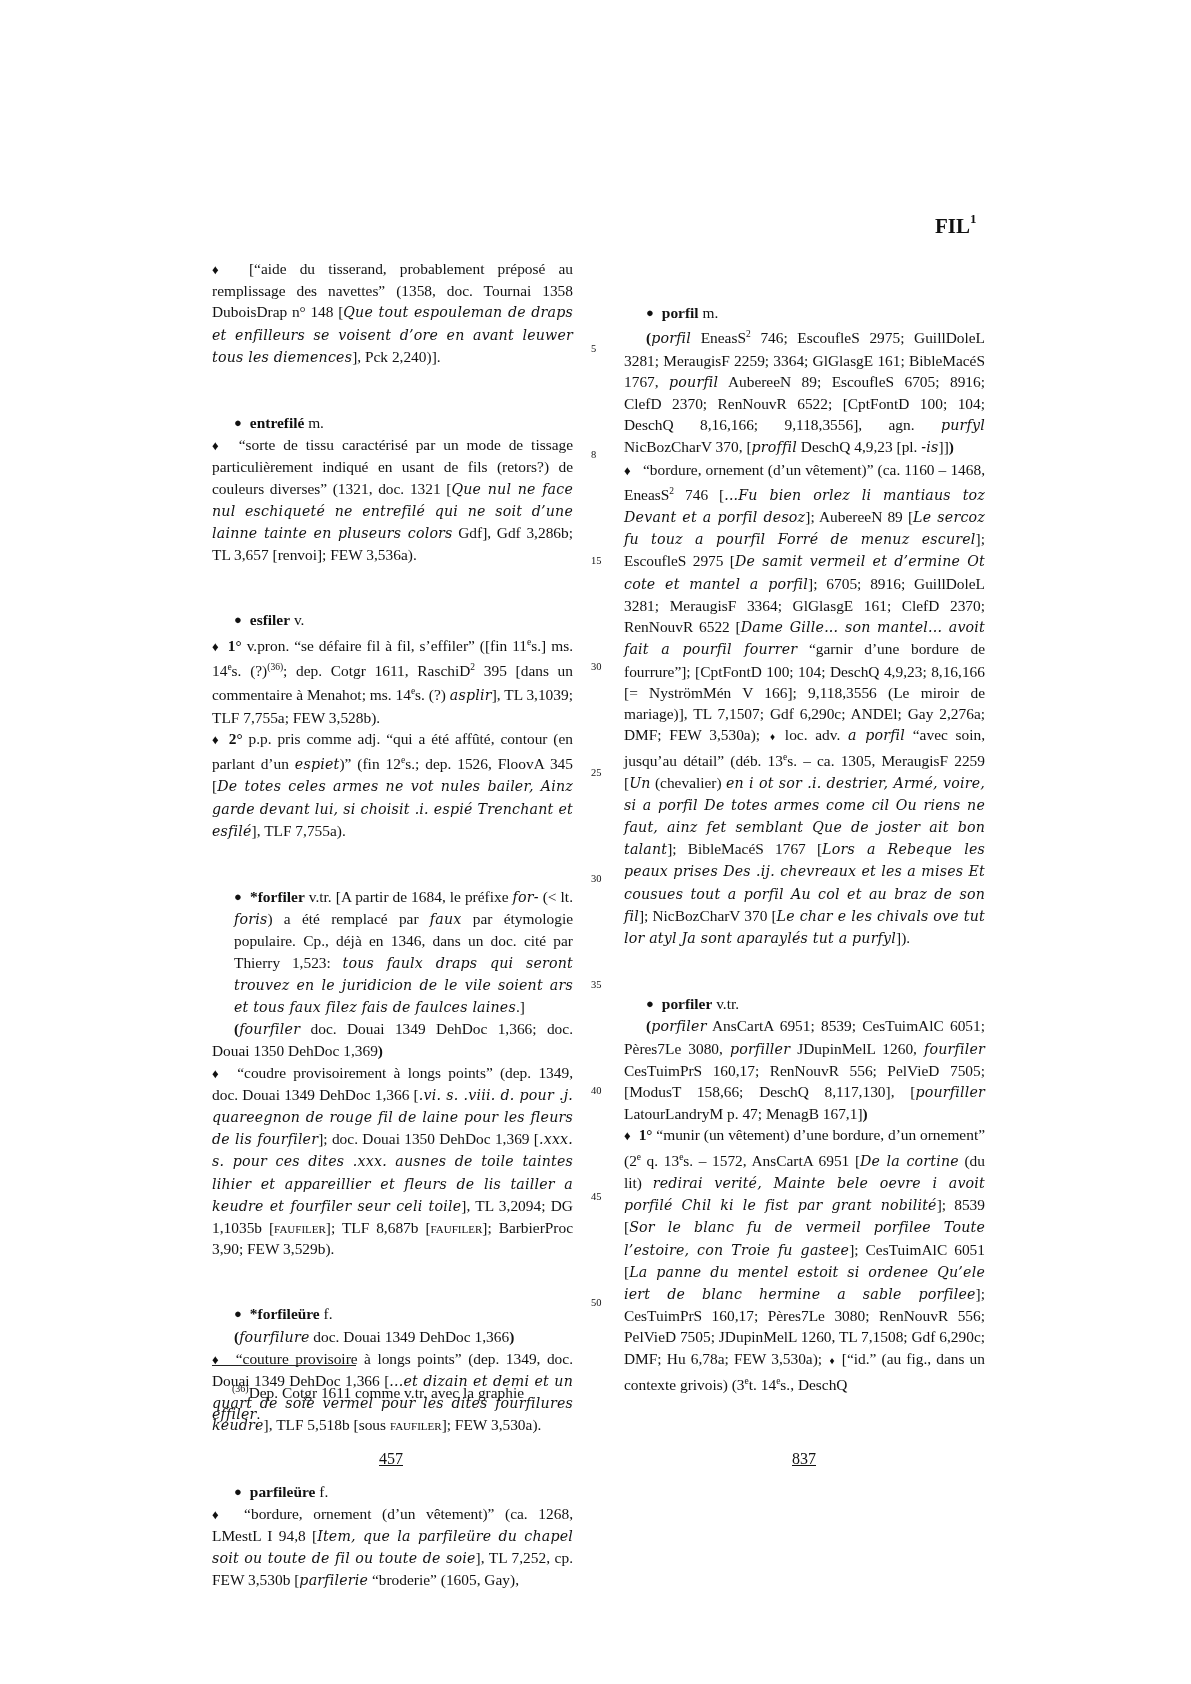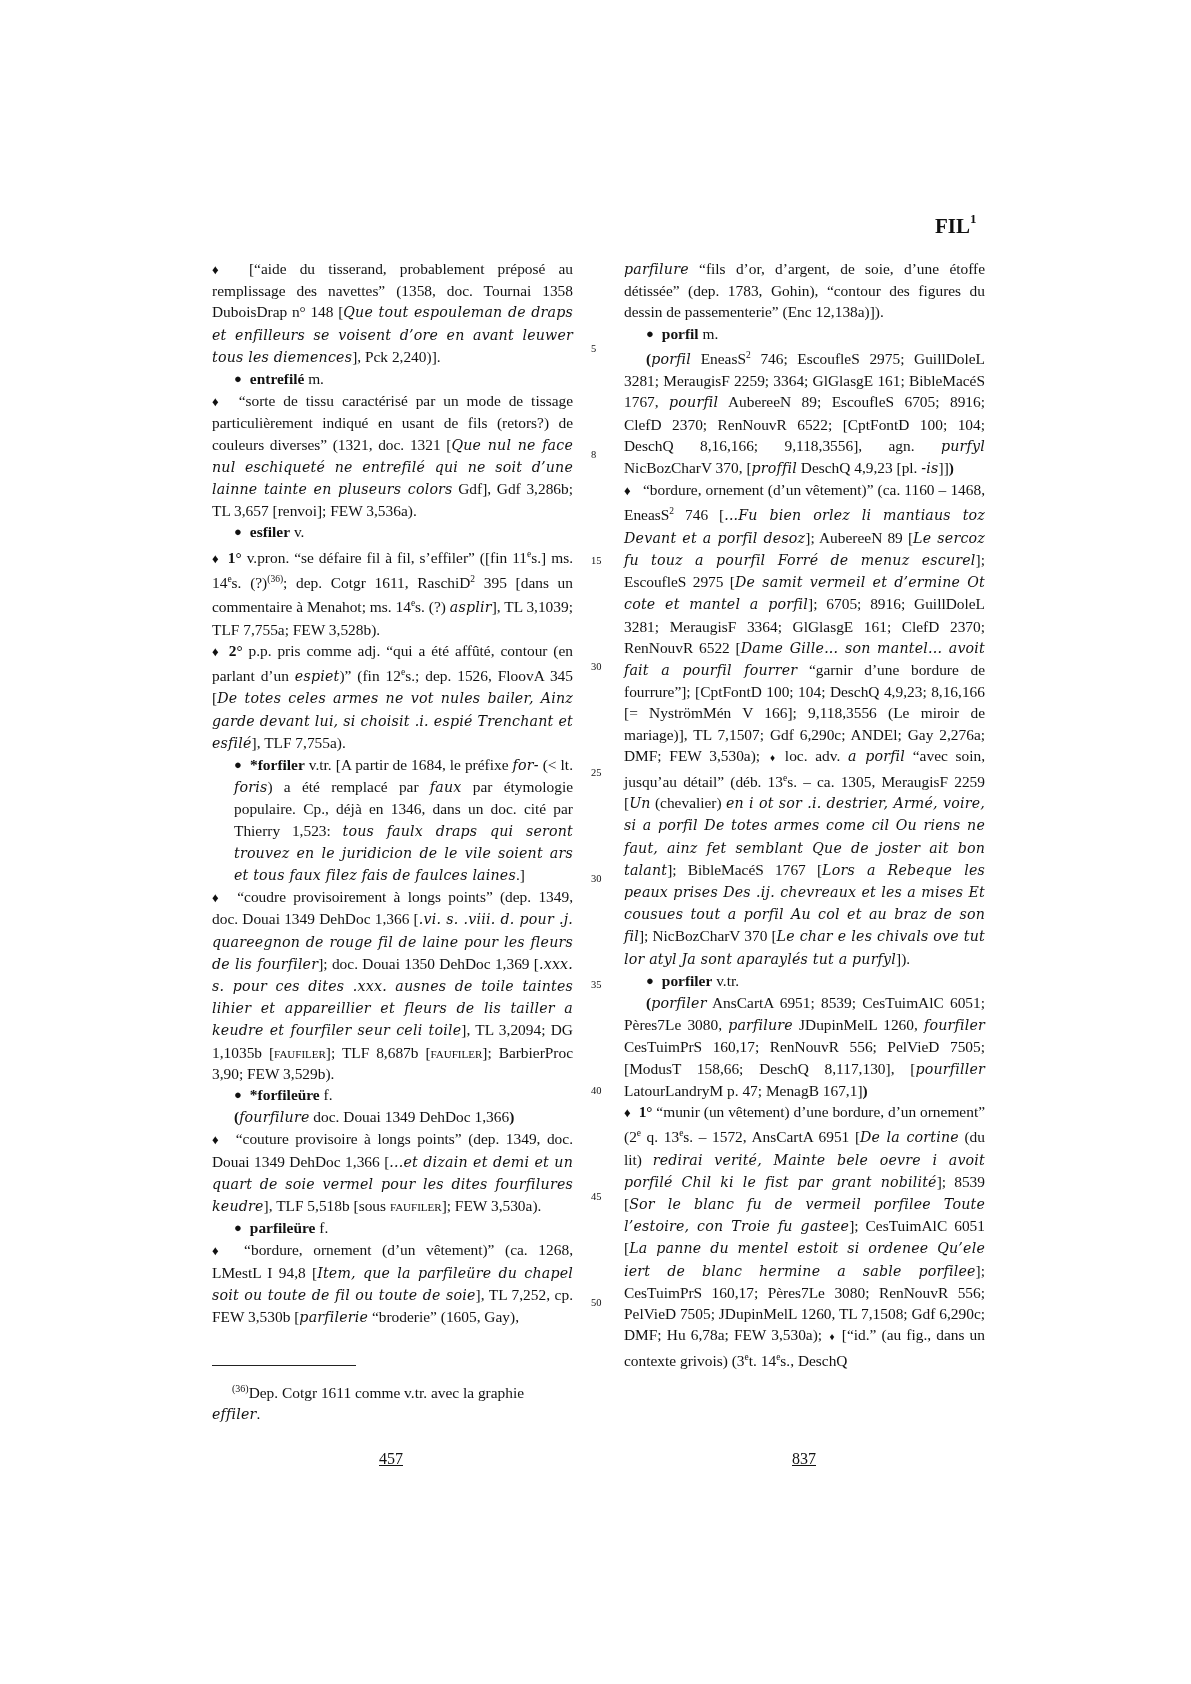--- a/index.html
+++ b/index.html
@@ -5,21 +5,21 @@
   html, body { margin:0; padding:0; background:#ffffff; }
   body { width:1191px; height:1684px; position:relative; overflow:hidden;
          font-family:"Liberation Serif", "DejaVu Serif", serif; color:#111; }
   .header { position:absolute; left:935px; top:213px; font-size:21px; font-weight:bold; }
   .header sup { font-size:13px; position:relative; top:-2px; }
   .col { position:absolute; top:258px; font-size:15.4px; line-height:21.2px; text-align:justify; }
   .col.left { left:212px; width:361px; }
   .col.right { left:624px; width:361px; }
   .p { margin:0; }
   .ind { text-indent:22px; }
-  .hw { padding-left:22px; }
+  .hw { padding-left:22px;margin-top:44px; }
   .bul { font-size:13px; margin-right:8px; position:relative; top:-1px; }
   .dia { font-size:13px; margin-right:8px; }
   .sdia { font-size:10px; margin:0 6px; }
   i, .it { font-style:italic; font-family:"DejaVu Serif", serif; font-size:14.2px; letter-spacing:0.2px; }
   b { font-weight:bold; }
   .sc { font-variant:small-caps; }
   sup.s { font-size:9.5px; }
   .lnums { position:absolute; left:591px; top:258px; width:20px; font-size:10.5px; }
   .lnum { position:absolute; left:0; }
   .fn-rule { position:absolute; left:212px; top:1365px; width:144px; border-top:1px solid #222; }
@@ -40,20 +40,21 @@
   <p class="p"><span class="dia">♦</span><span> “sorte de tissu caractérisé par un mode de tissage particulièrement indiqué en usant de fils (retors?) de couleurs diverses” (1321, doc. 1321 [</span><i>Que nul ne face nul eschiqueté ne entrefilé qui ne soit d’une lainne tainte en pluseurs colors</i><span> Gdf], Gdf 3,286b; TL 3,657 [renvoi]; FEW 3,536a).</span></p>
 
   <p class="p hw"><span class="bul">●</span><b>esfiler</b><span> v.</span></p>
 
   <p class="p"><span class="dia">♦</span><b>1°</b><span> v.pron. “se défaire fil à fil, s’effiler” ([fin 11</span><sup class="s">e</sup><span>s.] ms. 14</span><sup class="s">e</sup><span>s. (?)</span><sup class="s">(36)</sup><span>; dep. Cotgr 1611, RaschiD</span><sup class="s">2</sup><span> 395 [dans un commentaire à Menahot; ms. 14</span><sup class="s">e</sup><span>s. (?) </span><i>asplir</i><span>], TL 3,1039; TLF 7,755a; FEW 3,528b).</span></p>
 
   <p class="p"><span class="dia">♦</span><b>2°</b><span> p.p. pris comme adj. “qui a été affûté, contour (en parlant d’un </span><i>espiet</i><span>)” (fin 12</span><sup class="s">e</sup><span>s.; dep. 1526, FloovA 345 [</span><i>De totes celes armes ne vot nules bailer, Ainz garde devant lui, si choisit .i. espié Trenchant et esfilé</i><span>], TLF 7,755a).</span></p>
 
   <p class="p hw"><span class="bul">●</span><b>*forfiler</b><span> v.tr. </span><span>[A partir de 1684, le préfixe </span><i>for-</i><span> (&lt; lt. </span><i>foris</i><span>) a été remplacé par </span><i>faux</i><span> par étymologie populaire. Cp., déjà en 1346, dans un doc. cité par Thierry 1,523: </span><i>tous faulx draps qui seront trouvez en le juridicion de le vile soient ars et tous faux filez fais de faulces laines</i><span>.]</span></p>
 
+  <p class="p ind"><b>(</b><i>fourfiler</i><span> doc. Douai 1349 DehDoc 1,366; doc. Douai 1350 DehDoc 1,369</span><b>)</b></p>
 
   <p class="p"><span class="dia">♦</span><span> “coudre provisoirement à longs points” (dep. 1349, doc. Douai 1349 DehDoc 1,366 [</span><i>.vi. s. .viii. d. pour .j. quareegnon de rouge fil de laine pour les fleurs de lis fourfiler</i><span>]; doc. Douai 1350 DehDoc 1,369 [</span><i>.xxx. s. pour ces dites .xxx. ausnes de toile taintes lihier et appareillier et fleurs de lis tailler a keudre et fourfiler seur celi toile</i><span>], TL 3,2094; DG 1,1035b [</span><span class="sc">faufiler</span><span>]; TLF 8,687b [</span><span class="sc">faufiler</span><span>]; BarbierProc 3,90; FEW 3,529b).</span></p>
 
   <p class="p hw"><span class="bul">●</span><b>*forfileüre</b><span> f.</span></p>
 
   <p class="p ind"><b>(</b><i>fourfilure</i><span> doc. Douai 1349 DehDoc 1,366</span><b>)</b></p>
 
   <p class="p"><span class="dia">♦</span><span> “couture provisoire à longs points” (dep. 1349, doc. Douai 1349 DehDoc 1,366 [</span><i>...et dizain et demi et un quart de soie vermel pour les dites fourfilures keudre</i><span>], TLF 5,518b [sous </span><span class="sc">faufiler</span><span>]; FEW 3,530a).</span></p>
 
   <p class="p hw"><span class="bul">●</span><b>parfileüre</b><span> f.</span></p>
@@ -68,31 +69,30 @@
   <span class="lnum" style="top:403px">30</span>
   <span class="lnum" style="top:509px">25</span>
   <span class="lnum" style="top:615px">30</span>
   <span class="lnum" style="top:721px">35</span>
   <span class="lnum" style="top:827px">40</span>
   <span class="lnum" style="top:933px">45</span>
   <span class="lnum" style="top:1039px">50</span>
 </div>
 
 <div class="col right">
-  <p class="p"><i>parfilure</i><span> “fils d’or, d’argent, de soie, d’une étoffe détissée” (dep. 1783, Gohin), “contour des figures du dessin de passementerie” (Enc 12,138a)]).</span></p>
 
   <p class="p hw"><span class="bul">●</span><b>porfil</b><span> m.</span></p>
 
   <p class="p ind"><b>(</b><i>porfil</i><span> EneasS</span><sup class="s">2</sup><span> 746; EscoufleS 2975; GuillDoleL 3281; MeraugisF 2259; 3364; GlGlasgE 161; BibleMacéS 1767, </span><i>pourfil</i><span> AubereeN 89; EscoufleS 6705; 8916; ClefD 2370; RenNouvR 6522; [CptFontD 100; 104; DeschQ 8,16,166; 9,118,3556], agn. </span><i>purfyl</i><span> NicBozCharV 370, [</span><i>proffil</i><span> DeschQ 4,9,23 [pl. </span><i>-is</i><span>]]</span><b>)</b></p>
 
   <p class="p"><span class="dia">♦</span><span> “bordure, ornement (d’un vêtement)” (ca. 1160 – 1468, EneasS</span><sup class="s">2</sup><span> 746 [</span><i>...Fu bien orlez li mantiaus toz Devant et a porfil desoz</i><span>]; AubereeN 89 [</span><i>Le sercoz fu touz a pourfil Forré de menuz escurel</i><span>]; EscoufleS 2975 [</span><i>De samit vermeil et d’ermine Ot cote et mantel a porfil</i><span>]; 6705; 8916; GuillDoleL 3281; MeraugisF 3364; GlGlasgE 161; ClefD 2370; RenNouvR 6522 [</span><i>Dame Gille... son mantel... avoit fait a pourfil fourrer</i><span> “garnir d’une bordure de fourrure”]; [CptFontD 100; 104; DeschQ 4,9,23; 8,16,166 [= NyströmMén V 166]; 9,118,3556 (Le miroir de mariage)], TL 7,1507; Gdf 6,290c; ANDEl; Gay 2,276a; DMF; FEW 3,530a);</span><span class="sdia">♦</span><span>loc. adv. </span><i>a porfil</i><span> “avec soin, jusqu’au détail” (déb. 13</span><sup class="s">e</sup><span>s. – ca. 1305, MeraugisF 2259 [</span><i>Un</i><span> (chevalier) </span><i>en i ot sor .i. destrier, Armé, voire, si a porfil De totes armes come cil Ou riens ne faut, ainz fet semblant Que de joster ait bon talant</i><span>]; BibleMacéS 1767 [</span><i>Lors a Rebeque les peaux prises Des .ij. chevreaux et les a mises Et cousues tout a porfil Au col et au braz de son fil</i><span>]; NicBozCharV 370 [</span><i>Le char e les chivals ove tut lor atyl Ja sont aparaylés tut a purfyl</i><span>]).</span></p>
 
   <p class="p hw"><span class="bul">●</span><b>porfiler</b><span> v.tr.</span></p>
 
-  <p class="p ind"><b>(</b><i>porfiler</i><span> AnsCartA 6951; 8539; CesTuimAlC 6051; Pères7Le 3080, </span><i>parfilure</i><span> JDupinMelL 1260, </span><i>fourfiler</i><span> CesTuimPrS 160,17; RenNouvR 556; PelVieD 7505; [ModusT 158,66; DeschQ 8,117,130], [</span><i>pourfiller</i><span> LatourLandryM p. 47; MenagB 167,1]</span><b>)</b></p>
+  <p class="p ind"><b>(</b><i>porfiler</i><span> AnsCartA 6951; 8539; CesTuimAlC 6051; Pères7Le 3080, </span><i>porfiller</i><span> JDupinMelL 1260, </span><i>fourfiler</i><span> CesTuimPrS 160,17; RenNouvR 556; PelVieD 7505; [ModusT 158,66; DeschQ 8,117,130], [</span><i>pourfiller</i><span> LatourLandryM p. 47; MenagB 167,1]</span><b>)</b></p>
 
   <p class="p"><span class="dia">♦</span><b>1°</b><span> “munir (un vêtement) d’une bordure, d’un ornement” (2</span><sup class="s">e</sup><span> q. 13</span><sup class="s">e</sup><span>s. – 1572, AnsCartA 6951 [</span><i>De la cortine</i><span> (du lit) </span><i>redirai verité, Mainte bele oevre i avoit porfilé Chil ki le fist par grant nobilité</i><span>]; 8539 [</span><i>Sor le blanc fu de vermeil porfilee Toute l’estoire, con Troie fu gastee</i><span>]; CesTuimAlC 6051 [</span><i>La panne du mentel estoit si ordenee Qu’ele iert de blanc hermine a sable porfilee</i><span>]; CesTuimPrS 160,17; Pères7Le 3080; RenNouvR 556; PelVieD 7505; JDupinMelL 1260, TL 7,1508; Gdf 6,290c; DMF; Hu 6,78a; FEW 3,530a);</span><span class="sdia">♦</span><span>[“id.” (au fig., dans un contexte grivois) (3</span><sup class="s">e</sup><span>t. 14</span><sup class="s">e</sup><span>s., DeschQ</span></p>
 </div>
 
 <div class="fn-rule"></div>
 <div class="fn"><sup>(36)</sup><span>Dep. Cotgr 1611 comme v.tr. avec la graphie </span><i>effiler</i><span>.</span></div>
 
 <div class="pgnum" style="left:379px">457</div>
 <div class="pgnum" style="left:792px">837</div>
 

